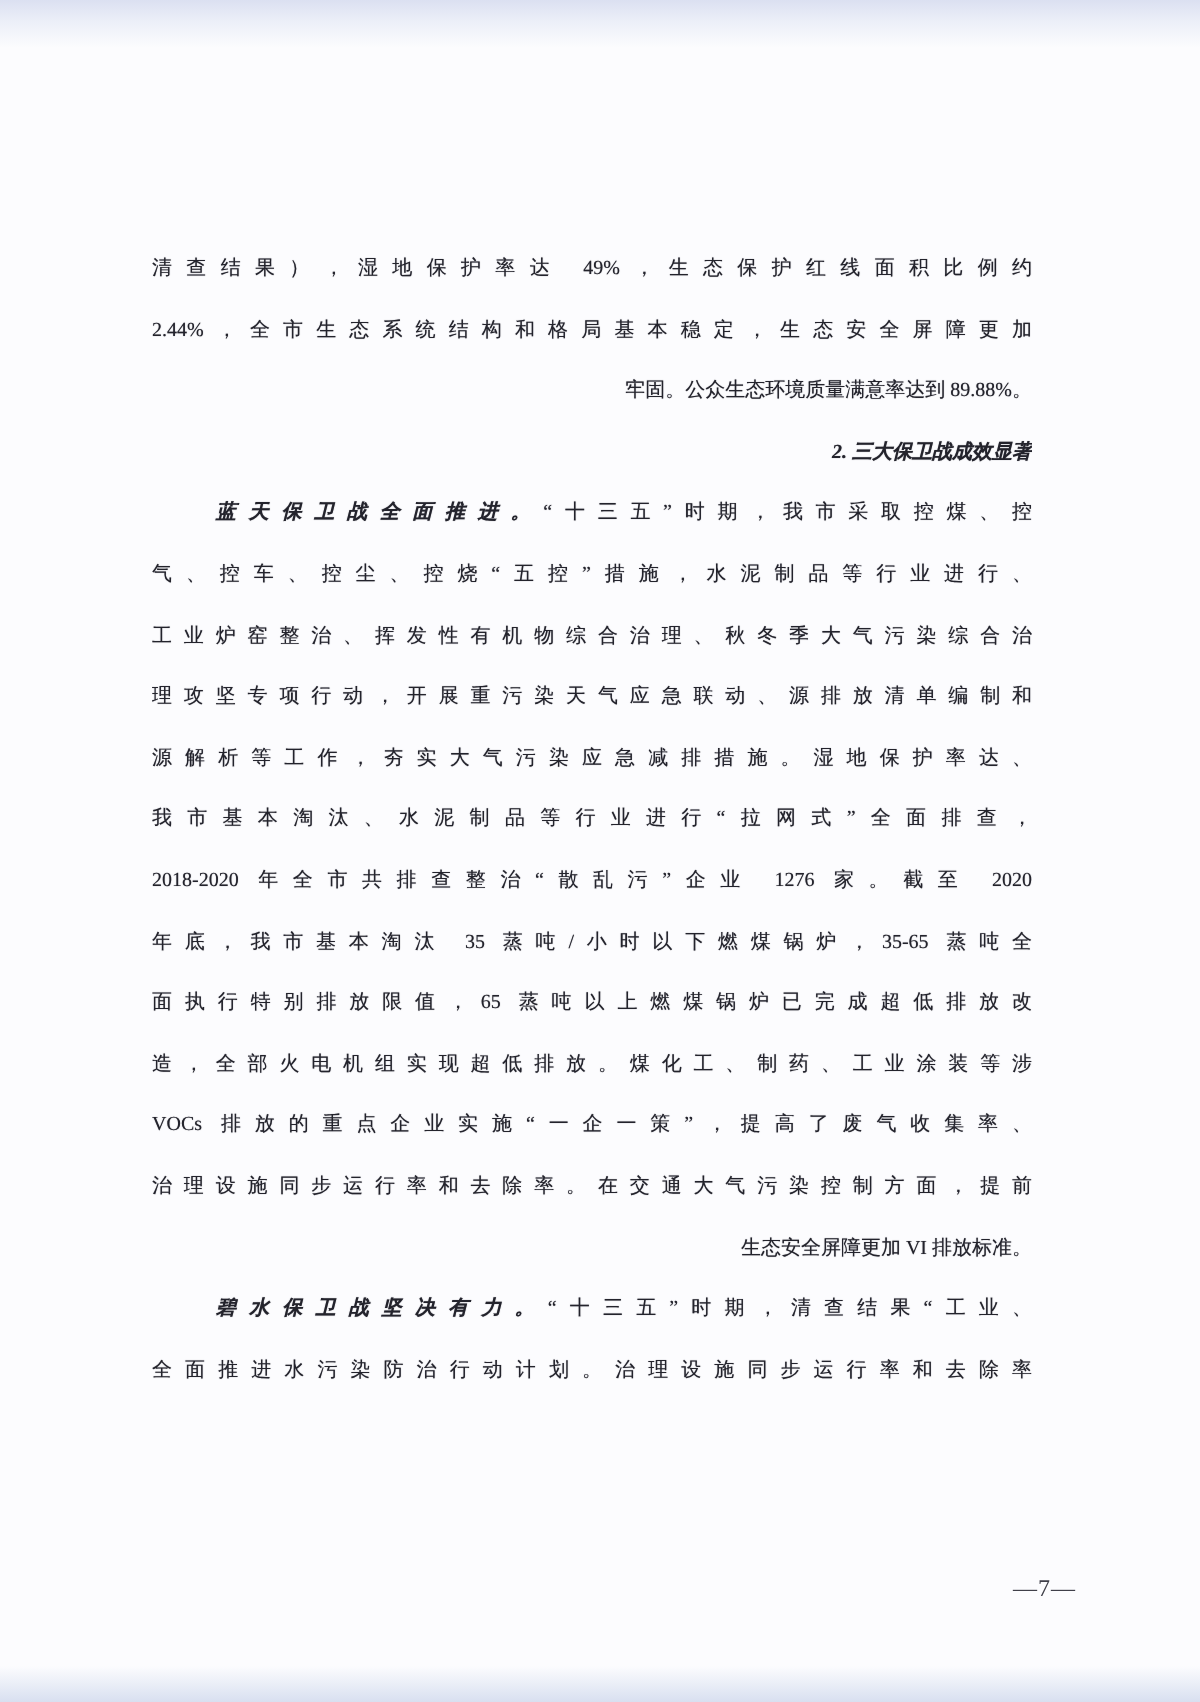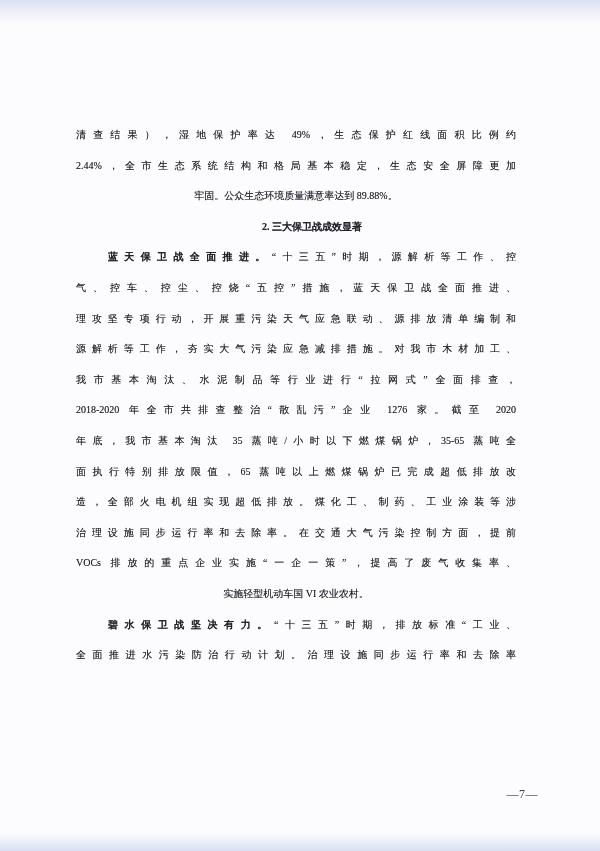--- a/index.html
+++ b/index.html
@@ -35,31 +35,32 @@
     top: 120px;
     width: 440px;
     color: #23232c;
     font-size: 10px;
     text-shadow: 0 0 0.5px rgba(35,35,45,0.55);
   }
   .line {
     height: 30.6px;
     line-height: 30.6px;
     overflow: hidden;
-    text-align: center;
+    text-align: right;
   }
   .just {
     text-align: justify;
     text-align-last: justify;
   }
   .ind {
     text-indent: 32px;
   }
   .line b {
     font-weight: 700;
+    font-style: italic;
   }
   .pagenum {
     position: absolute;
     top: 787px;
     right: 62px;
     font-size: 12px;
     letter-spacing: 0.5px;
     color: #40404a;
     font-family: "Liberation Serif", "DejaVu Serif", serif;
   }
@@ -69,30 +70,31 @@
 
 <div class="page">
   <div class="edge-top"></div>
   <div class="edge-bottom"></div>
 
   <div class="content">
     <div class="line just"><b></b><span>清查结果），湿地保护率达 49%，生态保护红线面积比例约</span></div>
     <div class="line just"><b></b><span>2.44%，全市生态系统结构和格局基本稳定，生态安全屏障更加</span></div>
     <div class="line"><b></b><span>牢固。公众生态环境质量满意率达到 89.88%。</span></div>
     <div class="line ind"><b>2. 三大保卫战成效显著</b><span></span></div>
-    <div class="line just ind"><b>蓝天保卫战全面推进。</b><span>“十三五”时期，源解析等工作、控</span></div>
-    <div class="line just"><b></b><span>气、控车、控尘、控烧“五控”措施，蓝天保卫战全面推进、</span></div>
+    <div class="line just ind"><b>蓝天保卫战全面推进。</b><span>“十三五”时期，我市采取控煤、控</span></div>
+    <div class="line just"><b></b><span>气、控车、控尘、控烧“五控”措施，水泥制品等行业进行、</span></div>
+    <div class="line just"><b></b><span>工业炉窑整治、挥发性有机物综合治理、秋冬季大气污染综合治</span></div>
     <div class="line just"><b></b><span>理攻坚专项行动，开展重污染天气应急联动、源排放清单编制和</span></div>
-    <div class="line just"><b></b><span>源解析等工作，夯实大气污染应急减排措施。对我市木材加工、</span></div>
+    <div class="line just"><b></b><span>源解析等工作，夯实大气污染应急减排措施。湿地保护率达、</span></div>
     <div class="line just"><b></b><span>我市基本淘汰、水泥制品等行业进行“拉网式”全面排查，</span></div>
     <div class="line just"><b></b><span>2018-2020 年全市共排查整治“散乱污”企业 1276 家。截至 2020</span></div>
     <div class="line just"><b></b><span>年底，我市基本淘汰 35 蒸吨/小时以下燃煤锅炉，35-65 蒸吨全</span></div>
     <div class="line just"><b></b><span>面执行特别排放限值，65 蒸吨以上燃煤锅炉已完成超低排放改</span></div>
     <div class="line just"><b></b><span>造，全部火电机组实现超低排放。煤化工、制药、工业涂装等涉</span></div>
+    <div class="line just"><b></b><span>VOCs 排放的重点企业实施“一企一策”，提高了废气收集率、</span></div>
     <div class="line just"><b></b><span>治理设施同步运行率和去除率。在交通大气污染控制方面，提前</span></div>
-    <div class="line just"><b></b><span>VOCs 排放的重点企业实施“一企一策”，提高了废气收集率、</span></div>
-    <div class="line"><b></b><span>实施轻型机动车国 VI 农业农村。</span></div>
-    <div class="line just ind"><b>碧水保卫战坚决有力。</b><span>“十三五”时期，排放标准“工业、</span></div>
+    <div class="line"><b></b><span>生态安全屏障更加 VI 排放标准。</span></div>
+    <div class="line just ind"><b>碧水保卫战坚决有力。</b><span>“十三五”时期，清查结果“工业、</span></div>
     <div class="line just"><b></b><span>全面推进水污染防治行动计划。治理设施同步运行率和去除率</span></div>
   </div>
 
   <div class="pagenum">—7—</div>
 </div>
 
 </body></html>

